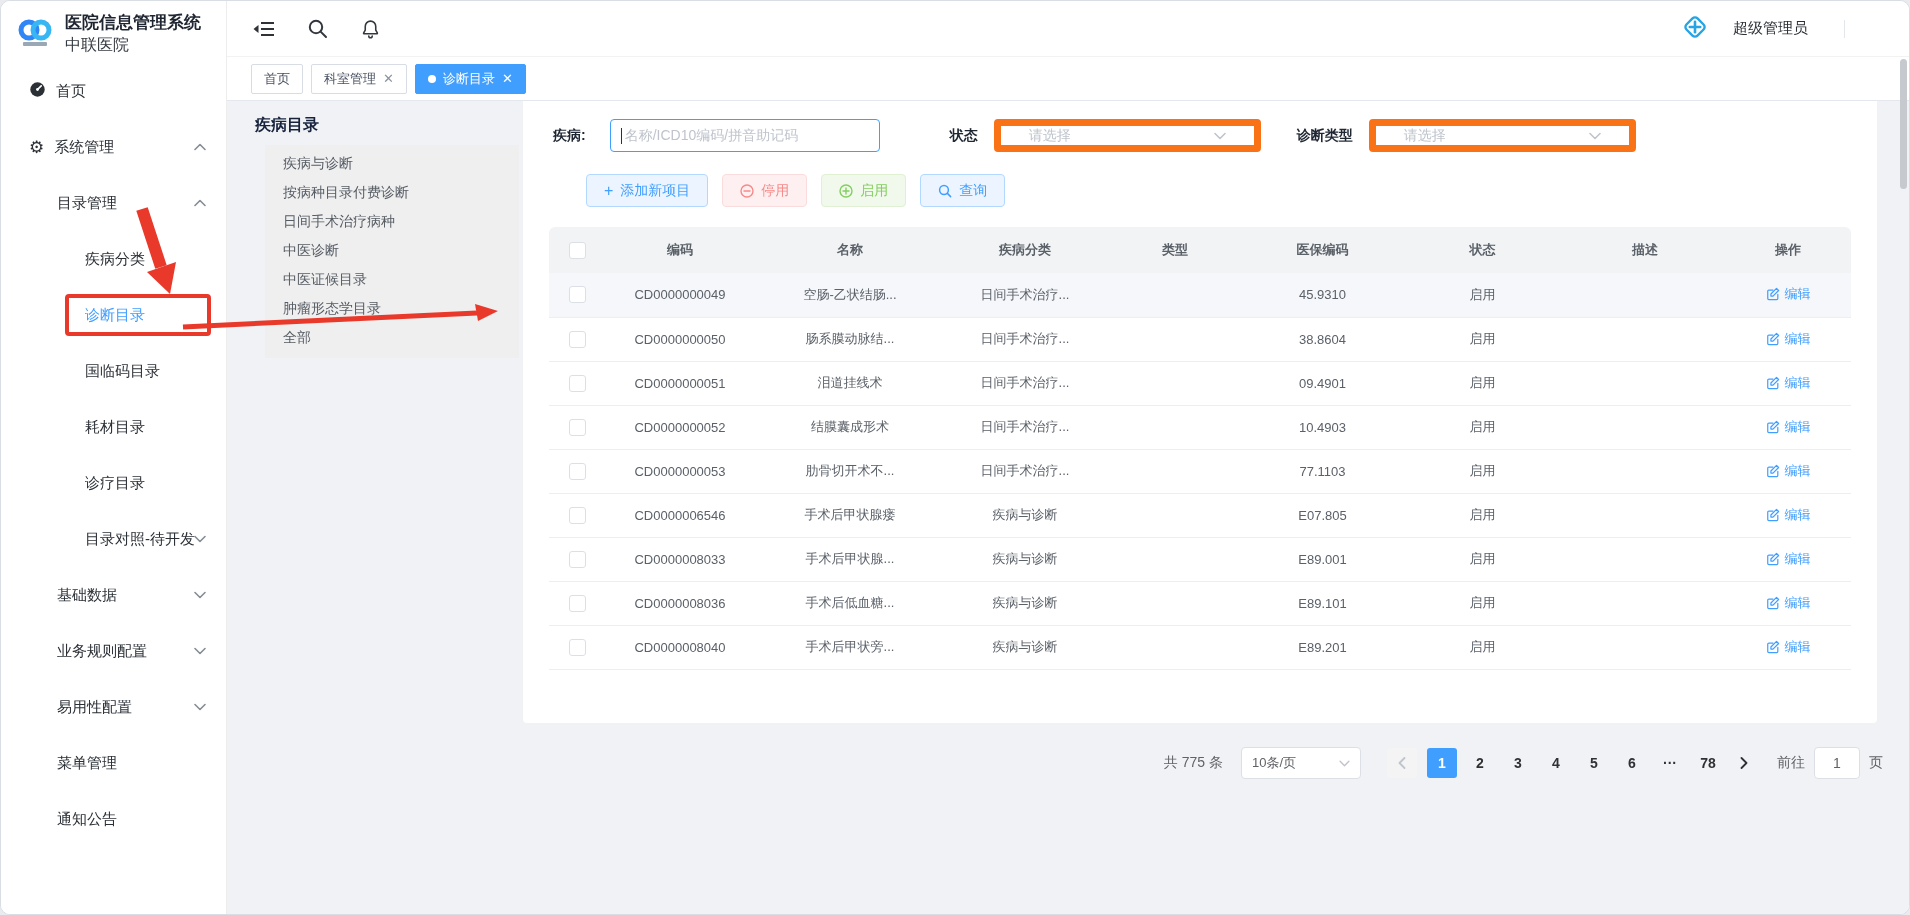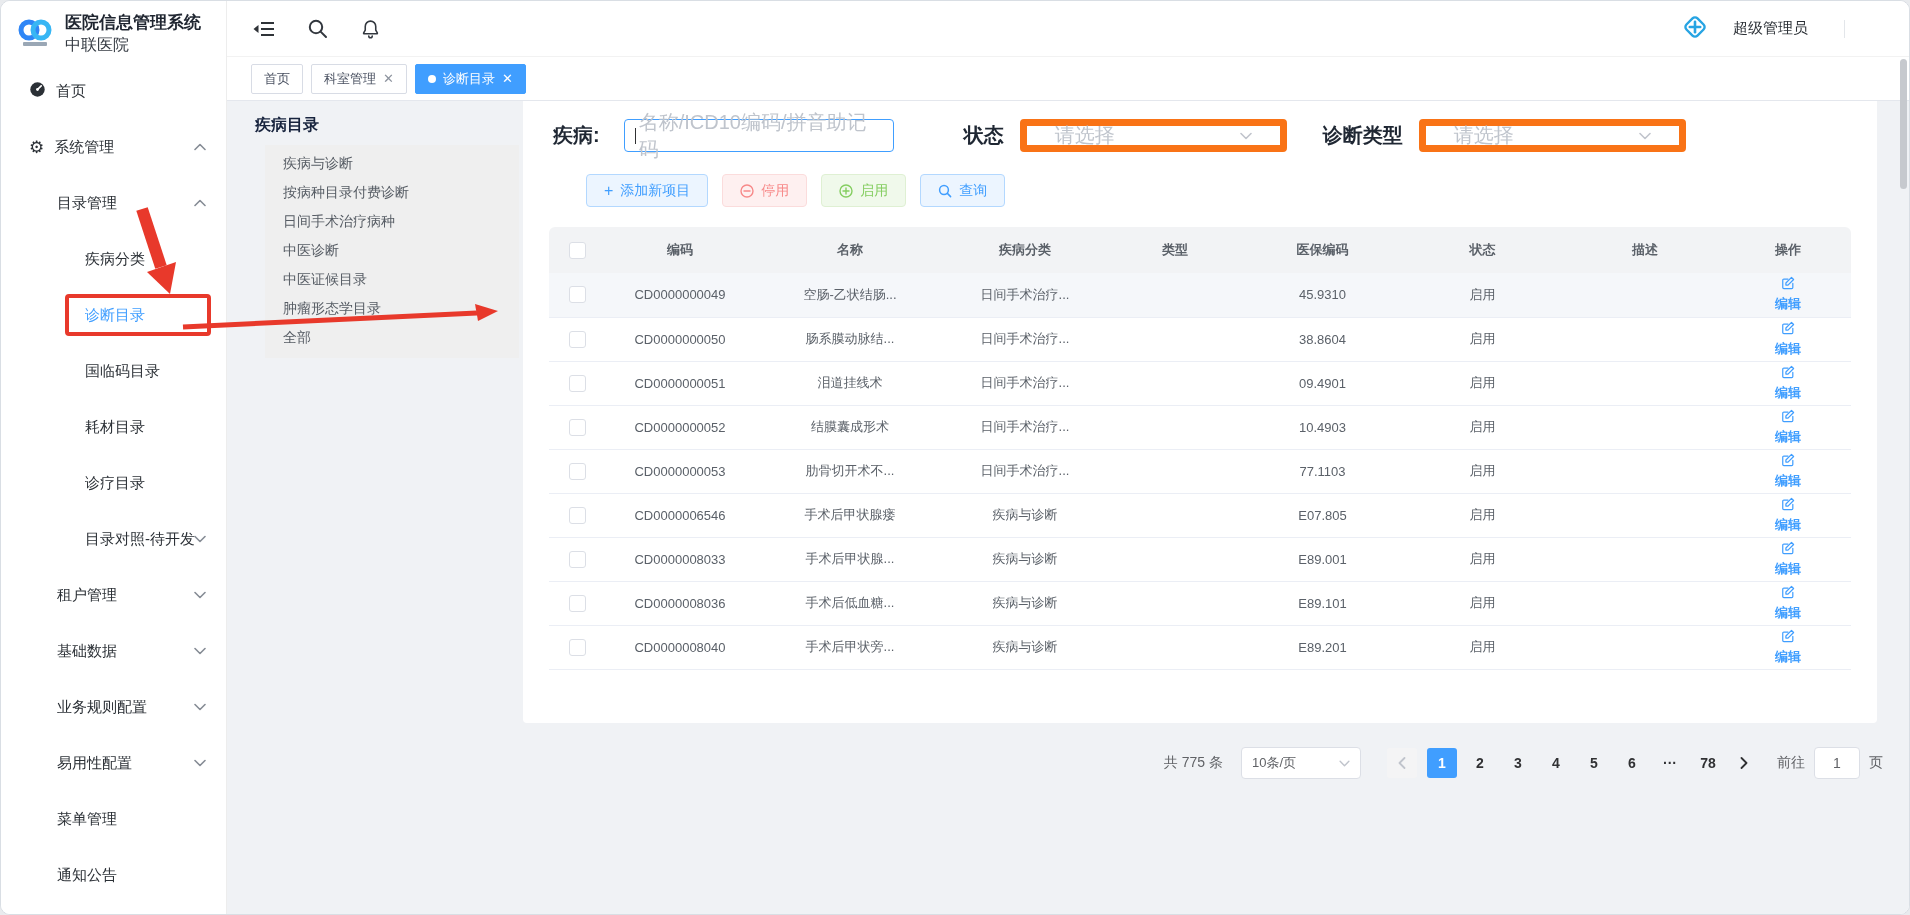--- a/index.html
+++ b/index.html
@@ -39,21 +39,21 @@
   .tab.active { background: #409eff; border-color: #409eff; color: #fff; }
   .tab.active .x { color: #fff; }
   .tab .dot { width: 8px; height: 8px; border-radius: 50%; background: #fff; }
   
   .content { position: relative; flex: 1; background: #f0f2f5; overflow: hidden; }
   .panel-title { position: absolute; left: 28px; top: 14px; font-size: 16px; font-weight: 700; color: #17233d; }
   .cat-list { position: absolute; left: 38px; top: 44px; width: 254px; background: #efefef; padding: 4px 0 6px; }
   .cat-item { height: 29px; display: flex; align-items: center; padding-left: 18px; font-size: 14px; color: #565c64; cursor: pointer; }
   
   .card { position: absolute; left: 296px; top: 0; width: 1354px; height: 622px; background: #fff; border-radius: 0 0 4px 4px; }
-  .filters { display: flex; align-items: center; padding: 18px 0 0 30px; font-size: 20px; }
+  .filters { display: flex; align-items: center; padding: 18px 0 0 30px; font-size: 14px; }
   .f-label { font-weight: 700; color: #1f2733; white-space: nowrap; }
   .inp { width: 270px; height: 33px; border: 1px solid #409eff; border-radius: 4px; margin-left: 24px; display: flex; align-items: center; padding: 0 10px; background: #fff; color: #bfc4cc; }
   .caret { width: 1px; height: 16px; background: #303133; margin-right: 3px; }
   .sel { width: 267px; height: 33px; border: 7px solid #f97316; border-radius: 4px; display: flex; align-items: center; justify-content: space-between; padding: 0 28px; background: #fff; color: #bfc4cc; cursor: pointer; }
   .ml70 { margin-left: 70px; } .ml36 { margin-left: 36px; } .ml16 { margin-left: 16px; }
   .btns { display: flex; gap: 14px; margin: 22px 0 0 63px; }
   .btn { height: 33px; border-radius: 4px; display: inline-flex; align-items: center; gap: 7px; padding: 0 17px; font-size: 14px; cursor: pointer; border: 1px solid; white-space: nowrap; }
   .btn-add, .btn-query { background: #ecf5ff; border-color: #b3d8ff; color: #409eff; }
   .btn-stop { background: #fef0f0; border-color: #fbdcdc; color: #f78989; }
   .btn-start { background: #f0f9eb; border-color: #dff0d3; color: #85ce61; }
@@ -61,21 +61,21 @@
   
   .tbl-wrap { margin: 20px 26px 0; border-radius: 6px 6px 0 0; overflow: hidden; }
   table { width: 100%; border-collapse: collapse; table-layout: fixed; font-size: 13px; color: #5b6169; }
   thead th { background: #f2f3f5; height: 46px; font-weight: 700; color: #5b6169; text-align: center; }
   tbody td { height: 44px; text-align: center; border-bottom: 1px solid #ebeef5; overflow: hidden; white-space: nowrap; background: #fff; }
   tbody tr.hover td { background: #f5f7fa; }
   th:nth-child(1){width:56px} th:nth-child(2){width:150px} th:nth-child(3){width:190px}
   th:nth-child(4){width:160px} th:nth-child(5){width:140px} th:nth-child(6){width:155px}
   th:nth-child(7){width:165px} th:nth-child(8){width:160px}
   .cb { display: inline-block; width: 17px; height: 17px; border: 1px solid #dcdfe6; border-radius: 3px; background: #fff; vertical-align: middle; cursor: pointer; }
-  .edit-link { color: #409eff; display: inline-flex; align-items: center; gap: 5px; font-weight: 700; cursor: pointer; flex-direction: column; }
+  .edit-link { color: #409eff; display: inline-flex; align-items: center; gap: 5px; font-weight: 400; cursor: pointer; }
   
   .pagination { position: absolute; top: 646px; right: 26px; display: flex; align-items: center; font-size: 14px; color: #606266; }
   .pg-total { margin-right: 18px; }
   .pg-size { width: 120px; height: 32px; border: 1px solid #dcdfe6; border-radius: 4px; background: #fff; display: flex; align-items: center; justify-content: space-between; padding: 0 10px; margin-right: 26px; font-size: 13px; color: #606266; cursor: pointer; }
   .pg-prev { width: 30px; height: 30px; background: #f4f4f5; border-radius: 3px; display: flex; align-items: center; justify-content: center; margin-right: 6px; cursor: pointer; }
   .pg-num { min-width: 30px; height: 30px; display: flex; align-items: center; justify-content: center; margin: 0 4px; color: #303133; font-weight: 600; border-radius: 3px; cursor: pointer; }
   .pg-num.active { background: #409eff; color: #fff; }
   .pg-next { width: 30px; height: 30px; display: flex; align-items: center; justify-content: center; margin-left: 2px; cursor: pointer; }
   .pg-goto { margin-left: 18px; display: flex; align-items: center; gap: 9px; }
   .pg-input { width: 46px; height: 32px; border: 1px solid #dcdfe6; border-radius: 4px; text-align: center; color: #606266; font-size: 14px; font-family: inherit; }
@@ -158,30 +158,20 @@
 
     </div>
         <div class="mi lvl2">
 
       <span>诊疗目录</span>
 
     </div>
         <div class="mi lvl2">
 
       <span>目录对照-待开发</span>
-
-      <span class="chev">
-        <svg width="12" height="8" viewBox="0 0 12 8">
-              <polyline points="1,1.5 6,6.5 11,1.5" fill="none" stroke="#868c95" stroke-width="1.6" stroke-linecap="round" stroke-linejoin="round"></polyline>
-            </svg>
-      </span>
-    </div>
-        <div class="mi lvl1">
-
-      <span>租户管理</span>
 
       <span class="chev">
         <svg width="12" height="8" viewBox="0 0 12 8">
               <polyline points="1,1.5 6,6.5 11,1.5" fill="none" stroke="#868c95" stroke-width="1.6" stroke-linecap="round" stroke-linejoin="round"></polyline>
             </svg>
       </span>
     </div>
         <div class="mi lvl1">
 
       <span>基础数据</span>

